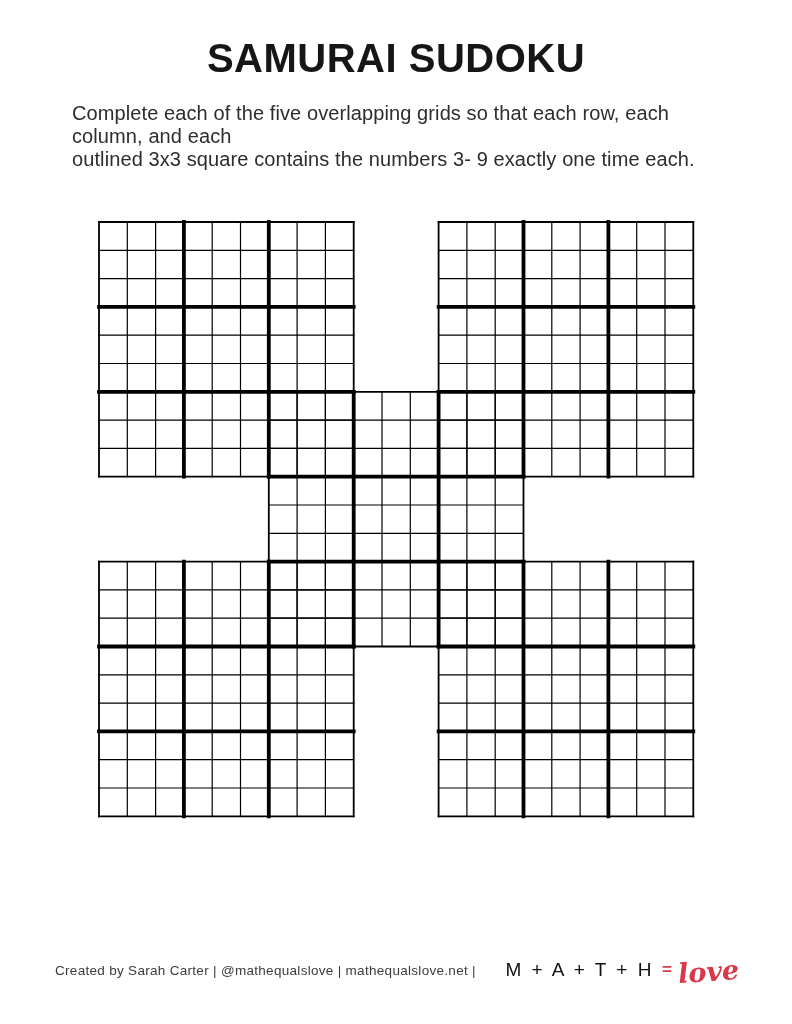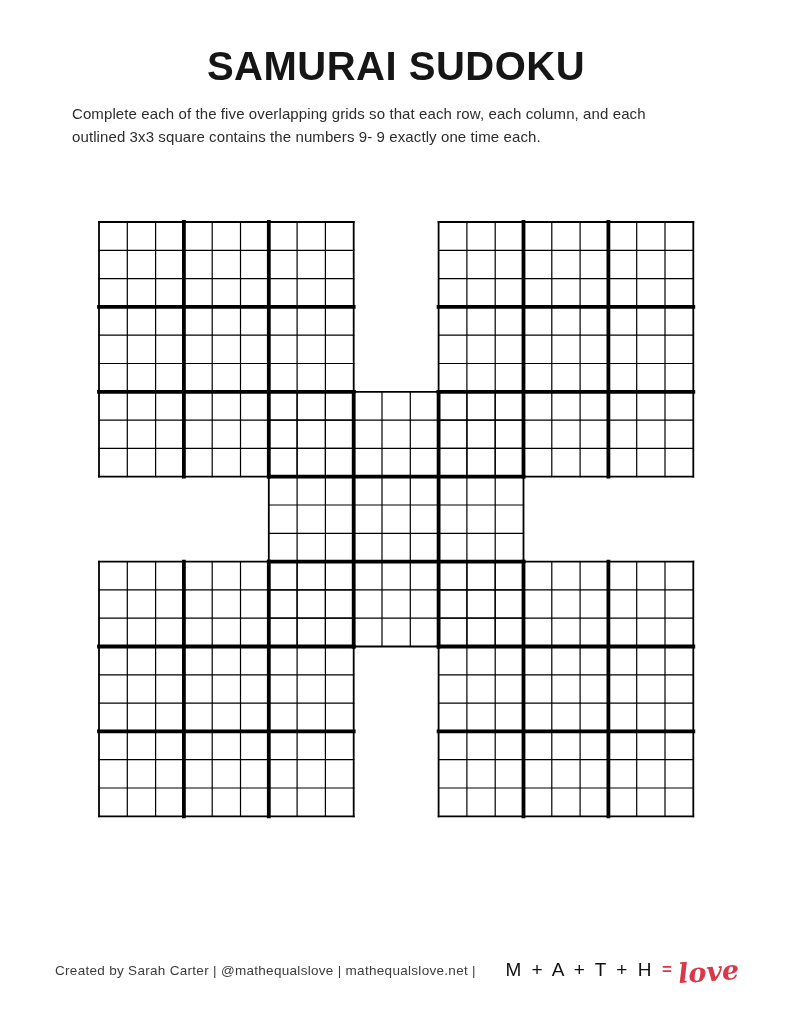--- a/index.html
+++ b/index.html
@@ -11,27 +11,27 @@
     overflow:hidden;
   }
   .title{
     position:absolute;
     top:36px;left:0;right:0;
     text-align:center;
     font-size:40px;
     font-weight:bold;
     letter-spacing:0.5px;
     color:#161616;
-    margin:8px;
+    margin:0;
   }
   .instructions{
     position:absolute;
     top:102px;left:72px;
     width:670px;
-    font-size:15px;
+    font-size:20px;
     line-height:23px;
     color:#2d2d2d;
     letter-spacing:0.1px;
   }
   .puzzle-wrap{
     position:absolute;
     left:96px;top:219px;
     width:601px;height:601px;
   }
   .footer{
@@ -76,21 +76,21 @@
 </style>
 </head>
 <body>
 
 <div class="page">
 
   <h1 class="title">SAMURAI SUDOKU</h1>
 
   <div class="instructions">
     <div>Complete each of the five overlapping grids so that each row, each column, and each</div>
-    <div>outlined 3x3 square contains the numbers 9- 9 exactly one time each.</div>
+    <div>outlined 3x3 square contains the numbers 3- 9 exactly one time each.</div>
   </div>
 
   <div class="puzzle-wrap">
     <svg id="samurai-svg" xmlns="http://www.w3.org/2000/svg" width="600.3000000000001" height="600.3000000000001" viewBox="0 0 600.3000000000001 600.3000000000001">
         <g>
           <line x1="3" y1="3" x2="3" y2="257.70000000000005" stroke="#000000" stroke-width="1.8" stroke-linecap="square"></line>
           <line x1="3" y1="3" x2="257.70000000000005" y2="3" stroke="#000000" stroke-width="1.8" stroke-linecap="square"></line>
           <line x1="31.3" y1="3" x2="31.3" y2="257.70000000000005" stroke="#000000" stroke-width="1.2" stroke-linecap="square"></line>
           <line x1="3" y1="31.3" x2="257.70000000000005" y2="31.3" stroke="#000000" stroke-width="1.2" stroke-linecap="square"></line>
           <line x1="59.6" y1="3" x2="59.6" y2="257.70000000000005" stroke="#000000" stroke-width="1.2" stroke-linecap="square"></line>

